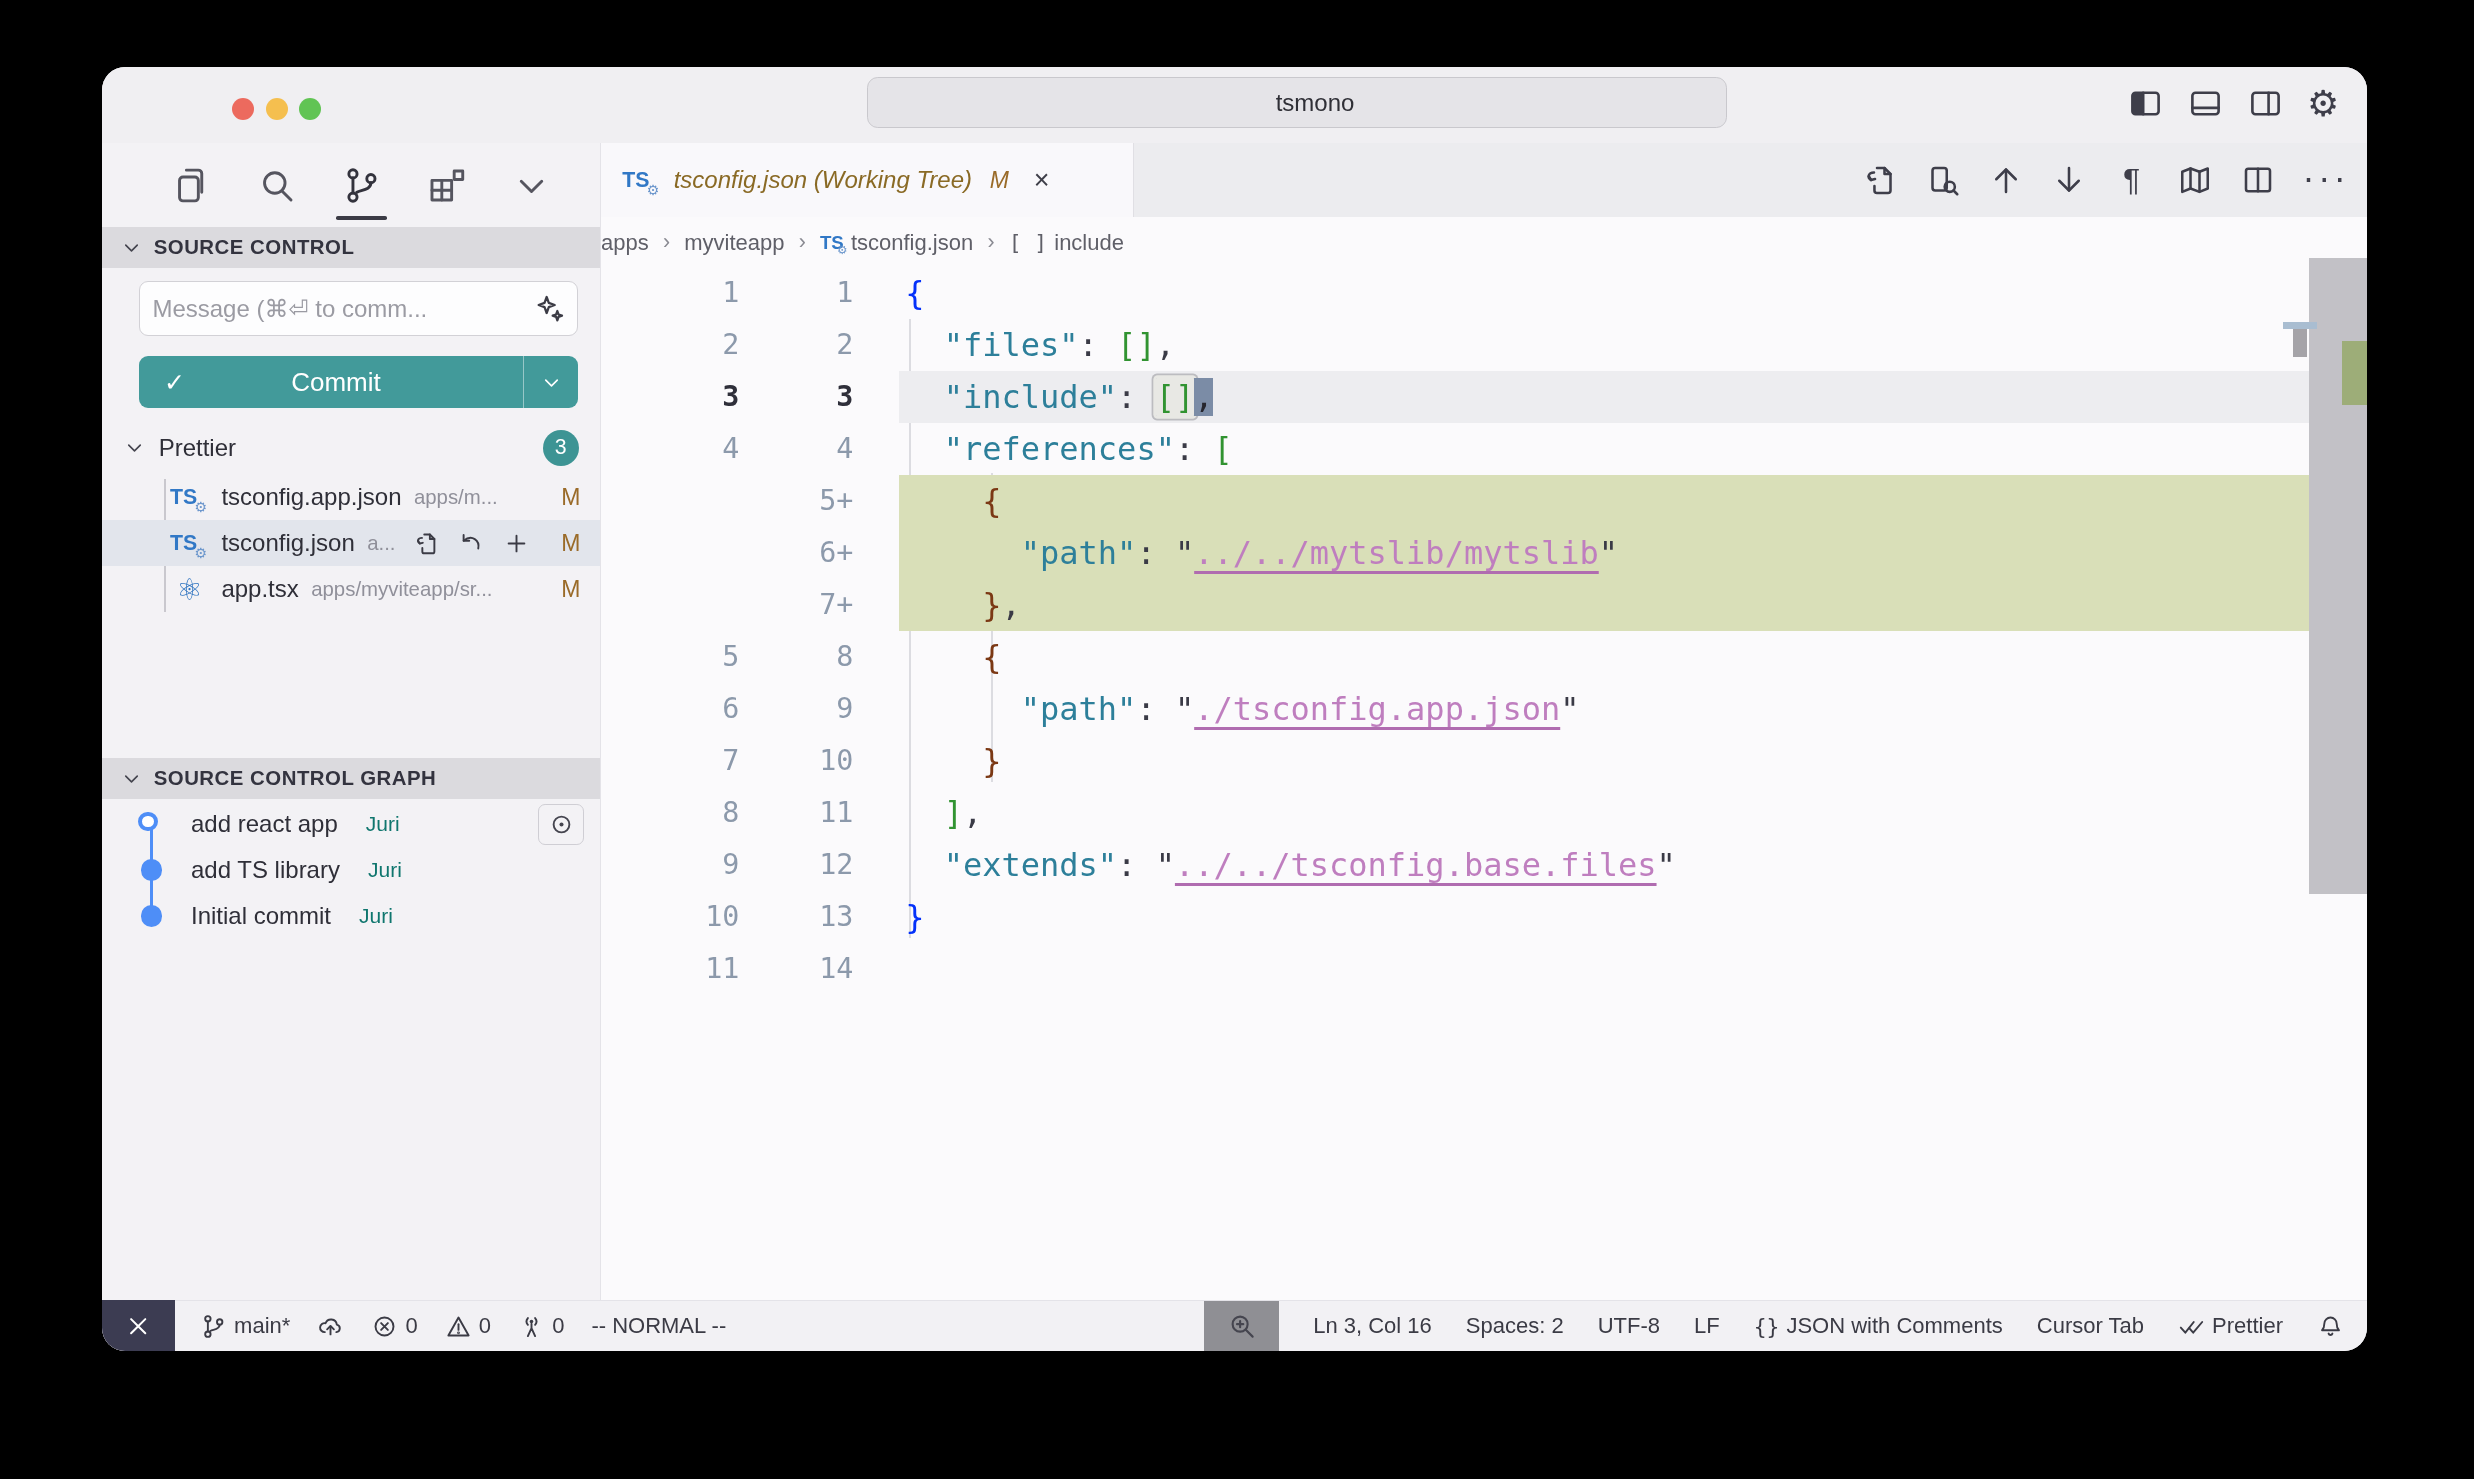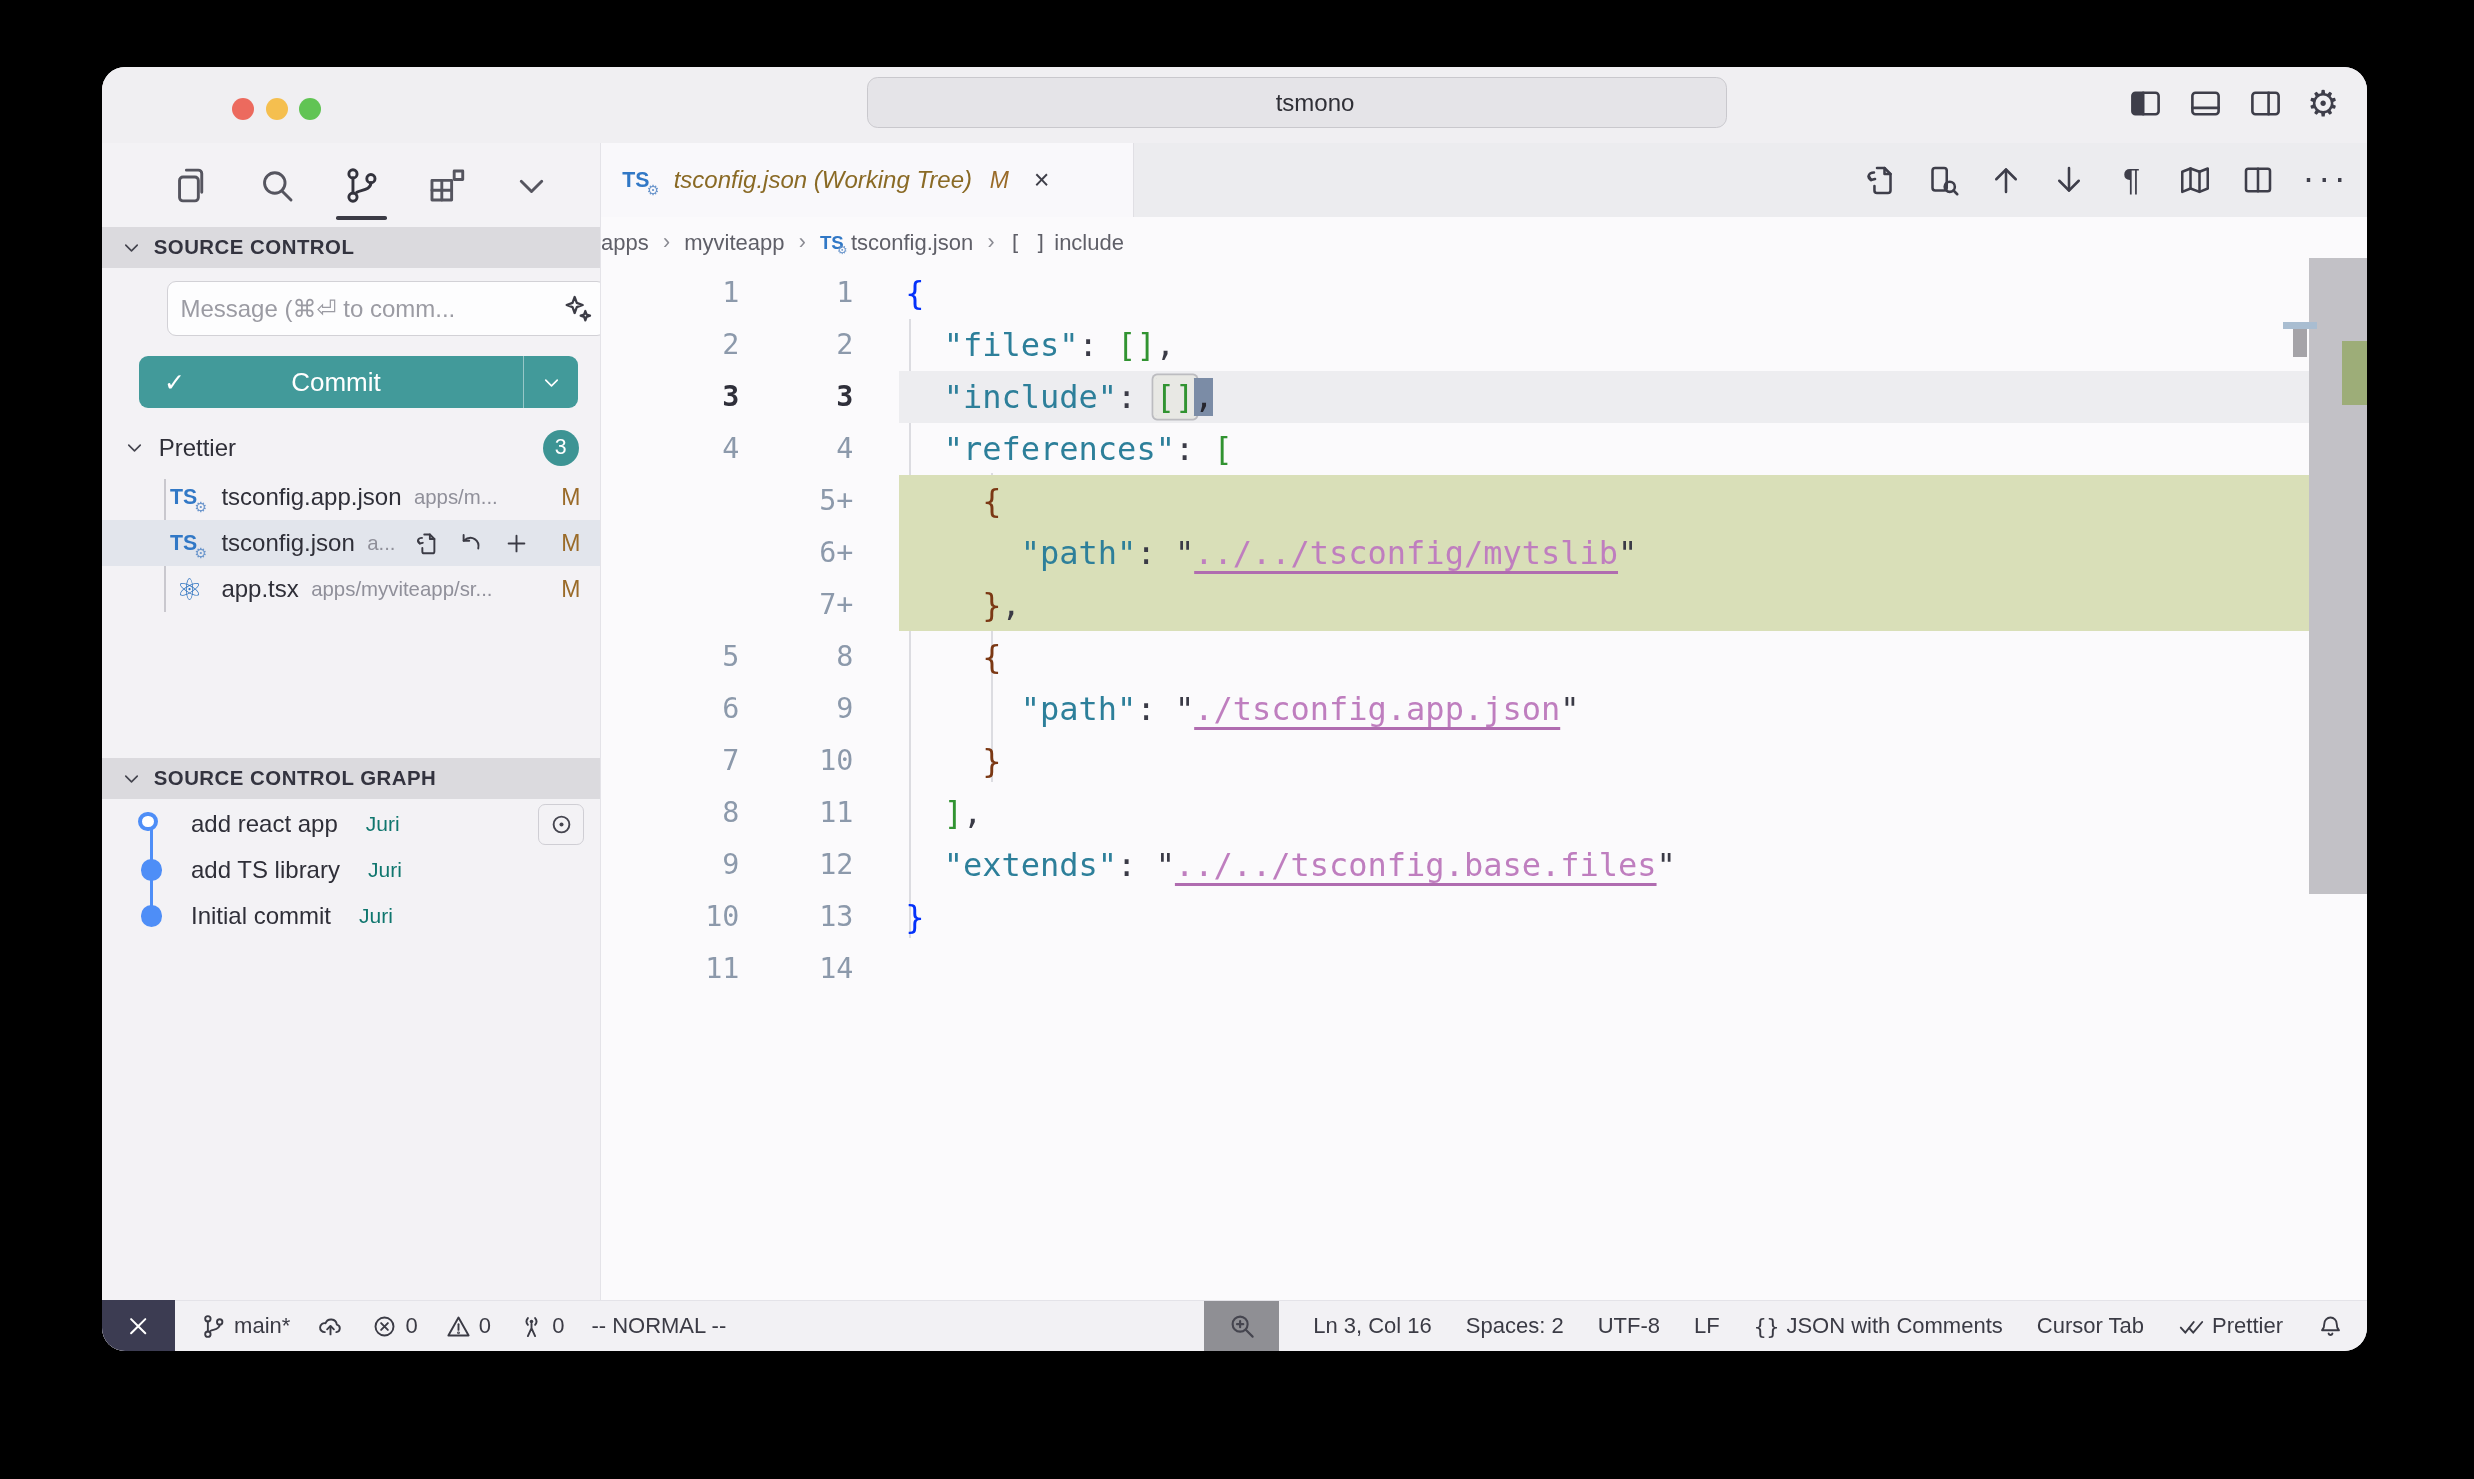--- a/index.html
+++ b/index.html
@@ -29,21 +29,21 @@
   
   #activitybar{position:absolute;left:0;top:0;width:100%;height:84px;display:flex;align-items:center;padding-left:69px;gap:44px;}
   .actIcon{width:41px;height:41px;color:#55555f;position:relative;}
   .actIcon.active{color:#33333d;}
   .actIcon.active::after{content:"";position:absolute;left:-5.3px;right:-5.3px;bottom:-14.2px;height:3.6px;background:#3b3b45;border-radius:1.8px;}
 
   
   .secHeader{position:absolute;left:0;width:100%;height:41px;background:#dbdade;display:flex;align-items:center;padding-left:18px;gap:10.7px;color:#33333f;font-size:20.4px;font-weight:bold;letter-spacing:0.5px;}
   .secHeader .iwrap{width:23px;height:23px;color:#44444e;}
   #schdr{top:84px;}
-  #msgbox{position:absolute;left:37px;top:138px;width:439px;height:55px;background:#fdfdfe;border:1.8px solid #d2d1d6;border-radius:9px;display:flex;align-items:center;margin-left:28px;}
+  #msgbox{position:absolute;left:37px;top:138px;width:439px;height:55px;background:#fdfdfe;border:1.8px solid #d2d1d6;border-radius:9px;display:flex;align-items:center;}
   #msgbox input{flex:1;border:none;outline:none;background:transparent;font-size:24px;color:#2f2f38;padding:0 12.4px;font-family:"Liberation Sans",sans-serif;}
   #msgbox input::placeholder{color:#9b9ba3;}
   #msgSparkle{width:32px;height:32px;margin-right:10.7px;color:#3c3c46;flex:none;}
   #commitBtn{position:absolute;left:37px;top:213px;width:439px;height:52px;background:#429a9a;border-radius:9px;display:flex;align-items:center;color:#fff;font-size:26px;}
   #commitBtn .lbl{flex:1;text-align:center;}
   #commitBtn .chk{font-size:25px;margin-right:-36px;margin-left:25px;}
   #commitDrop{width:55px;height:100%;border-left:1.8px solid rgba(255,255,255,.45);display:flex;align-items:center;justify-content:center;}
   #commitDrop .iwrap{width:23px;height:23px;color:#fff;}
 
   #changesHdr{position:absolute;left:0;top:284px;width:100%;height:41px;display:flex;align-items:center;padding:0 21.3px 0 21.3px;gap:12.4px;font-size:24px;color:#2f2f38;}
@@ -435,21 +435,21 @@
   <div class="crow added">
     <span class="g1"></span>
     <span class="g2">5+</span>
     <span class="cspace"></span>
     <span class="cbody"><span class="tok plain">    </span><span class="tok b3">{</span></span>
   </div>
   <div class="crow added">
     <span class="g1"></span>
     <span class="g2">6+</span>
     <span class="cspace"></span>
-    <span class="cbody"><span class="tok plain">      </span><span class="tok key">"path"</span><span class="tok punc">: </span><span class="tok q">"</span><span class="tok link">../../tsconfig/mytslib</span><span class="tok q">"</span></span>
+    <span class="cbody"><span class="tok plain">      </span><span class="tok key">"path"</span><span class="tok punc">: </span><span class="tok q">"</span><span class="tok link">../../mytslib/mytslib</span><span class="tok q">"</span></span>
   </div>
   <div class="crow added">
     <span class="g1"></span>
     <span class="g2">7+</span>
     <span class="cspace"></span>
     <span class="cbody"><span class="tok plain">    </span><span class="tok b3">}</span><span class="tok punc">,</span></span>
   </div>
   <div class="crow">
     <span class="g1">5</span>
     <span class="g2">8</span>

